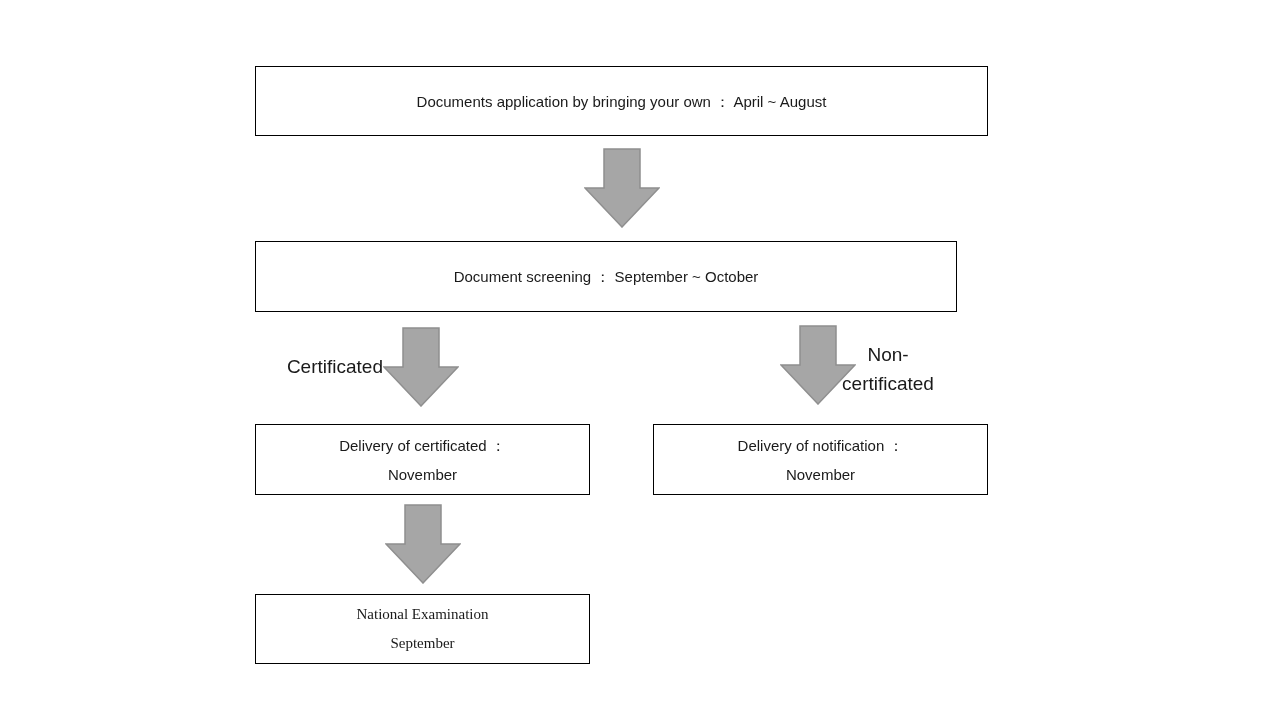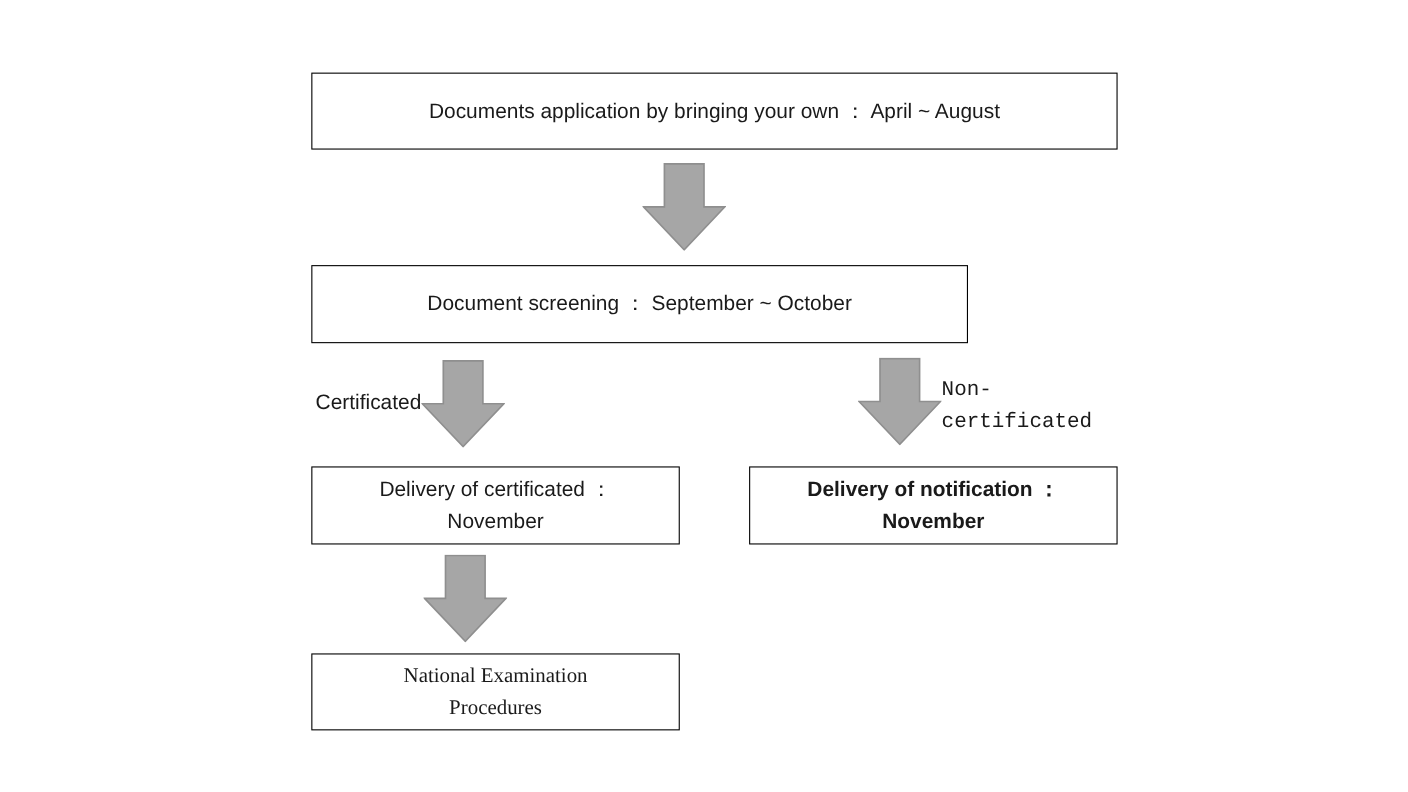--- a/index.html
+++ b/index.html
@@ -18,30 +18,29 @@
   }
   .box {
     position: absolute;
     background: var(--box-fill, #ffffff);
     border: 1.5px solid var(--box-border, #000000);
     display: flex;
     flex-direction: column;
     align-items: center;
     justify-content: center;
     text-align: center;
-    font-size: 19px;
+    font-size: 15px;
     line-height: 29px;
     color: var(--text, #1a1a1a);
-    margin-left: 28px;
   }
   .box span { display: block; }
   .box-application  { left: 255px; top: 66px;  width: 733px; height: 70px; }
-  .box-screening    { left: 255px; top: 241px; width: 597px; height: 71px; align-items: center; }
+  .box-screening    { left: 255px; top: 241px; width: 702px; height: 71px; align-items: center; }
   .box-certification{ left: 255px; top: 424px; width: 335px; height: 71px; }
-  .box-notification { left: 653px; top: 424px; width: 335px; height: 71px; font-weight: bold; }
+  .box-notification { left: 653px; top: 424px; width: 335px; height: 71px; }
   .box-national-exam{ left: 255px; top: 594px; width: 335px; height: 70px; font-family: Liberation Serif, serif; }
 
   .arrow { position: absolute; width: 76px; height: 80px; }
   .arrow svg { display: block; width: 100%; height: 100%; }
   .arrow polygon {
     fill: var(--arrow-fill, #a6a6a6);
     stroke: var(--arrow-border, #8f8f8f);
     stroke-width: 1.5;
     stroke-linejoin: miter;
   }
@@ -54,23 +53,22 @@
     position: absolute;
     font-size: 19px;
     line-height: 29px;
     color: var(--text, #1a1a1a);
   }
   .label-certificated {
     left: 245px; top: 352px; width: 138px;
     text-align: right;
   }
   .label-non-certificated {
-    left: 856px; top: 340px; width: 134px;
-    text-align: left;
-    font-family: Liberation Mono, monospace;
+    left: 821px; top: 340px; width: 134px;
+    text-align: center;
   }
 </style>
 </head>
 <body>
 
 <div class="slide">
 
   <div class="box box-application">
     <span>Documents application by bringing your own ： April ~ August</span>
   </div>
@@ -117,16 +115,16 @@
   </div>
 
   <div class="arrow arrow-d">
     <svg viewBox="0 0 76 80" xmlns="http://www.w3.org/2000/svg" aria-hidden="true">
       <polygon points="20,1 56,1 56,40 75,40 38,79 1,40 20,40"></polygon>
     </svg>
   </div>
 
   <div class="box box-national-exam">
     <span>National Examination</span>
-    <span>Procedures</span>
+    <span>September</span>
   </div>
 
 </div>
 
 </body></html>

